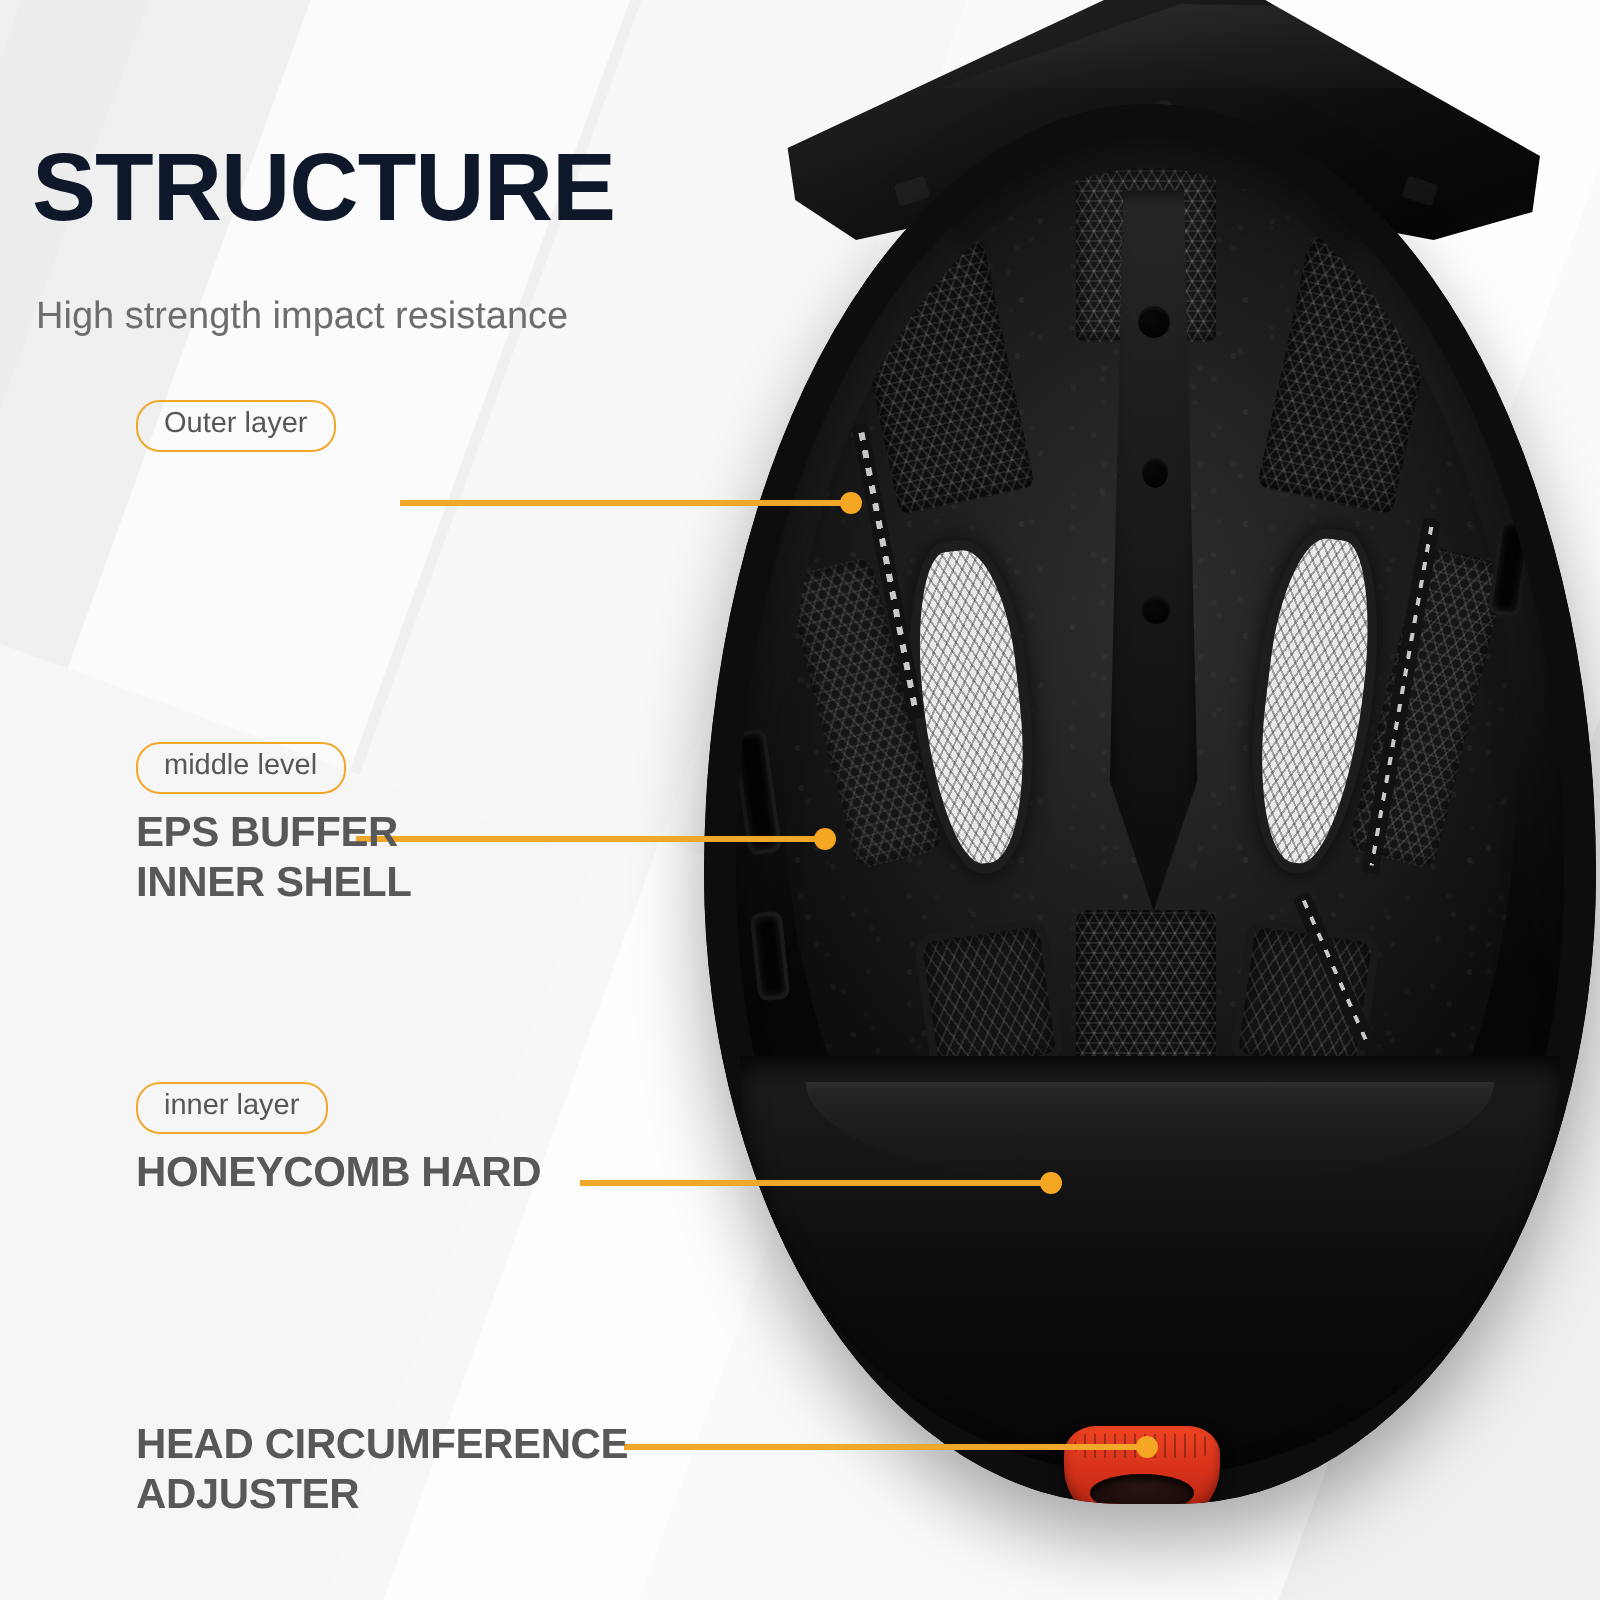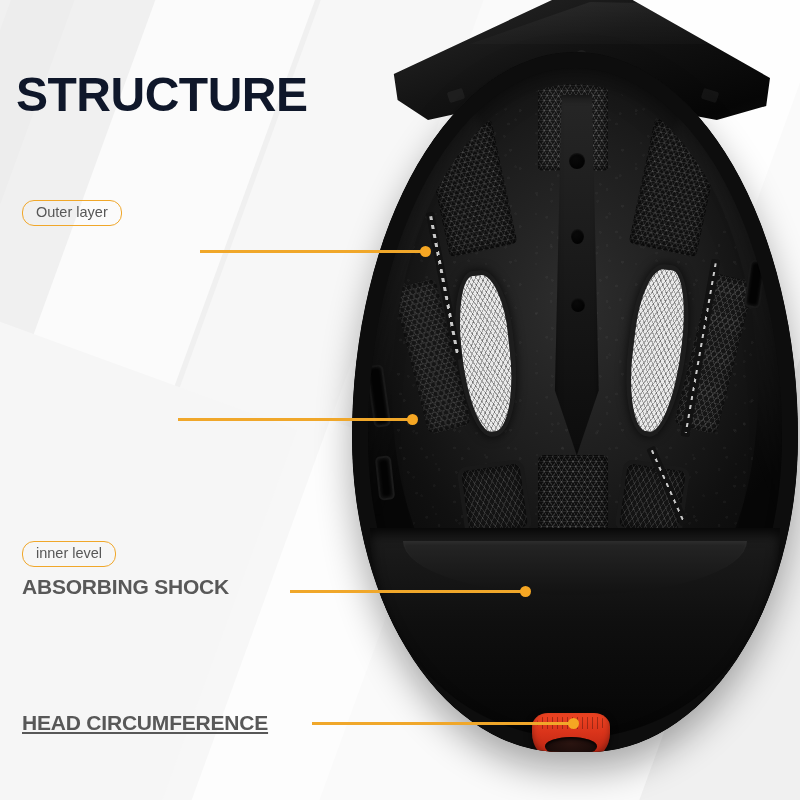--- a/index.html
+++ b/index.html
@@ -22,21 +22,21 @@
   .s7{left:690px;top:-200px;width:200px;height:700px;background:#fefefe;transform:rotate(20deg);}
 
   
   #title{position:absolute;left:16px;top:34px;width:420px;
     font-size:48px;line-height:47px;font-weight:bold;color:#0f172a;
     letter-spacing:-0.5px;margin-top:37px;}
   #title .l2{display:block;}
   #subtitle{position:absolute;left:18px;top:148px;font-size:19px;color:#6d6d6d;font-weight:400;}
 
   
-  .callout{position:absolute;}
+  .callout{position:absolute;margin-left:46px;}
   .pill{display:inline-block;border:1.6px solid #f0a72a;border-radius:12px;
     padding:3px 13px 4px 13px;font-size:14.5px;color:#575757;background:transparent;
     line-height:1.15;white-space:nowrap;}
   .cap{font-size:21px;font-weight:bold;color:#585858;line-height:25px;
     letter-spacing:-0.2px;white-space:nowrap;margin-top:7px;}
   .cap span{display:block;}
 
   
   .leader{position:absolute;height:3px;background:#f0a72a;}
   .dot{position:absolute;width:11px;height:11px;border-radius:50%;background:#f5a623;}
@@ -242,44 +242,53 @@
           <div class="dial-ribs"></div>
           <div class="dial-recess"></div>
         </div>
       </div>
     </div>
   </div>
 
   <div id="title">
     <span class="l1">STRUCTURE</span>
   </div>
+  <div id="subtitle">High strength impact resistance</div>
 
   <div class="leader" style="left:200px;top:250px;width:228px;"></div>
   <div class="dot" style="left:420px;top:246px;"></div>
 
   <div class="leader" style="left:178px;top:418px;width:238px;"></div>
   <div class="dot" style="left:407px;top:414px;"></div>
 
   <div class="leader" style="left:290px;top:590px;width:240px;"></div>
   <div class="dot" style="left:520px;top:586px;"></div>
 
   <div class="leader" style="left:312px;top:722px;width:266px;"></div>
   <div class="dot" style="left:568px;top:718px;"></div>
 
   <div class="callout" style="left:22px;top:200px;">
     <div class="pill">Outer layer</div>
   </div>
 
+  <div class="callout" style="left:22px;top:371px;">
+    <div class="pill">middle level</div>
+    <div class="cap">
+      <span>EPS BUFFER</span>
+      <span>INNER SHELL</span>
+    </div>
+  </div>
 
   <div class="callout" style="left:22px;top:541px;">
-    <div class="pill">inner level</div>
+    <div class="pill">inner layer</div>
     <div class="cap">
-      <span>ABSORBING SHOCK</span>
+      <span>HONEYCOMB HARD</span>
     </div>
   </div>
 
   <div class="callout" style="left:22px;top:710px;">
-    <div class="cap" style="margin-top:0;text-decoration:underline;">
+    <div class="cap" style="margin-top:0;">
       <span>HEAD CIRCUMFERENCE</span>
+      <span>ADJUSTER</span>
     </div>
   </div>
 
 </div>
 
 </body></html>

